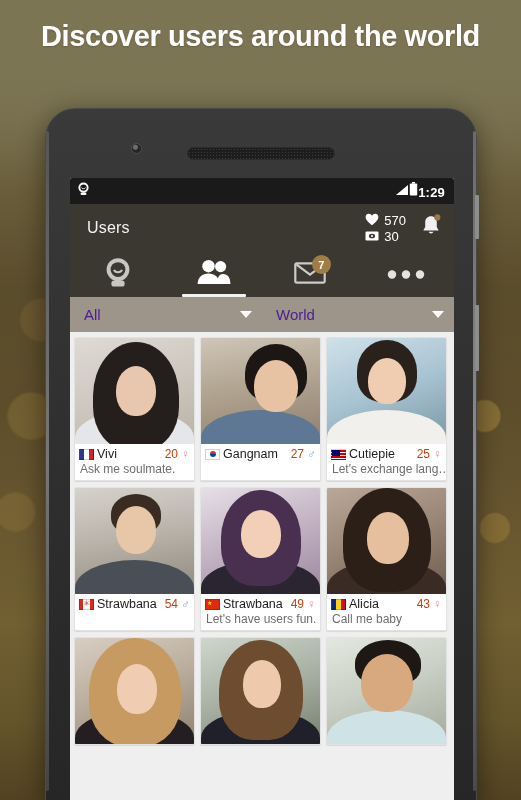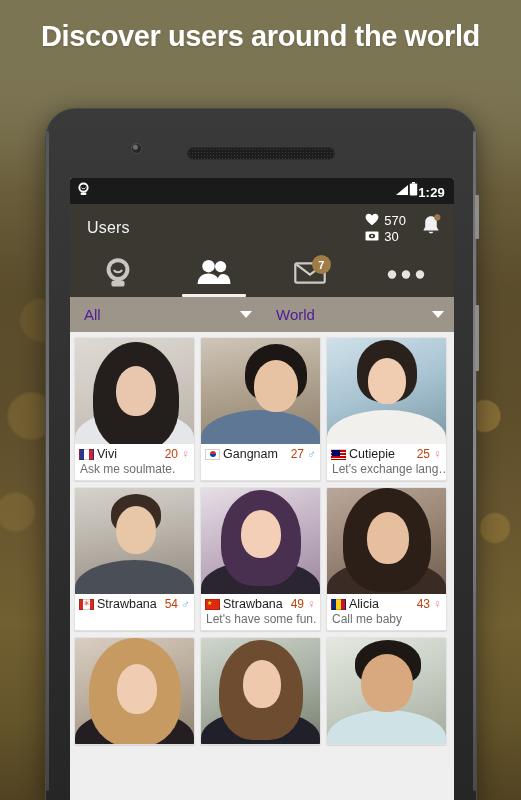--- a/index.html
+++ b/index.html
@@ -402,21 +402,21 @@
               <div class="hair" style="left:20px;top:2px;width:80px;height:96px;background:#4a3050"></div>
               <div class="face" style="left:40px;top:22px;width:40px;height:48px;background:#f2cfb6"></div>
             </div>
           </div>
           <div class="meta">
             <span class="flag fl-cn" title="China"></span>
             <span class="uname">Strawbana</span>
             <span class="uage">49</span>
             <span class="gsym g-f">♀</span>
           </div>
-          <div class="status">Let's have some fun.</div>
+          <div class="status">Let's have users fun.</div>
         </div>
         <div class="card">
           <div class="thumb">
             <div class="ph">
               <div class="bg" style="background:linear-gradient(160deg,#b9a79a 0%,#9b8777 46%,#6d5c4e 100%)"></div>
               <div class="body" style="height:34px;background:#3a2c24"></div>
               <div class="hair" style="left:16px;top:0px;width:88px;height:104px;background:#2b1f18"></div>
               <div class="face" style="left:40px;top:24px;width:42px;height:52px;background:#e6bf9e"></div>
             </div>
           </div>

